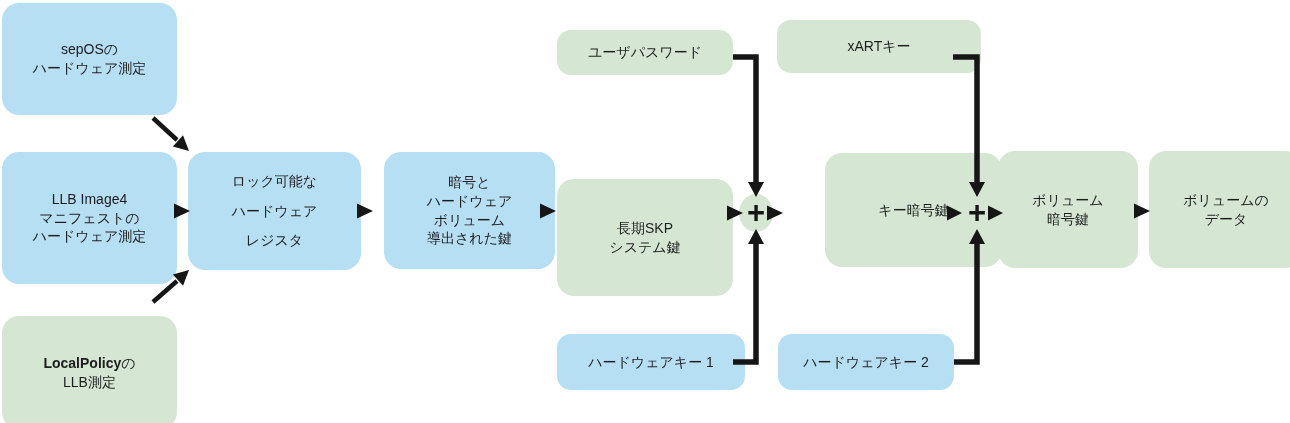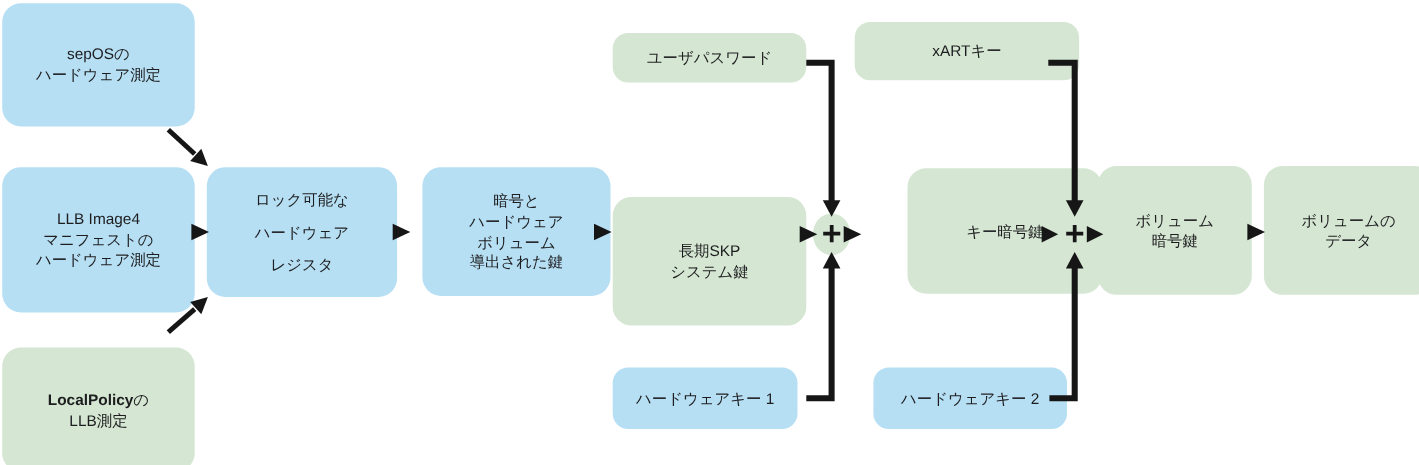--- a/index.html
+++ b/index.html
@@ -50,22 +50,22 @@
   #n-llb4{left:2px;top:152px;width:175px;height:132px;}
   #n-localpolicy{left:2px;top:316px;width:175px;height:113px;}
   #n-lockreg{left:188px;top:152px;width:173px;height:118px;gap:11px;}
   #n-cipher{left:372px;top:152px;width:171px;height:117px;margin-left:12px;}
   #n-skp{left:557px;top:152px;width:176px;height:117px;margin-top:27px;}
   #n-userpw{left:557px;top:30px;width:176px;height:45px;}
   #n-xart{left:777px;top:20px;width:204px;height:53px;justify-content:center;}
   #n-kek{left:777px;top:153px;width:177px;height:114px;margin-left:48px;}
   #n-vek{left:998px;top:151px;width:140px;height:117px;}
   #n-voldata{left:1149px;top:151px;width:154px;height:117px;}
-  #n-hwk1{left:557px;top:334px;width:168px;height:56px;}
-  #n-hwk2{left:794px;top:334px;width:176px;height:56px;}
+  #n-hwk1{left:557px;top:334px;width:188px;height:56px;}
+  #n-hwk2{left:778px;top:334px;width:176px;height:56px;}
   #c1{left:739px;top:194px;width:34px;height:38px;}
   #c2{left:960px;top:194px;width:34px;height:38px;}
 </style>
 </head>
 <body>
 
 <div class="canvas">
 
   <div class="node blue" id="n-sepos">
     <span>sepOSの</span>

